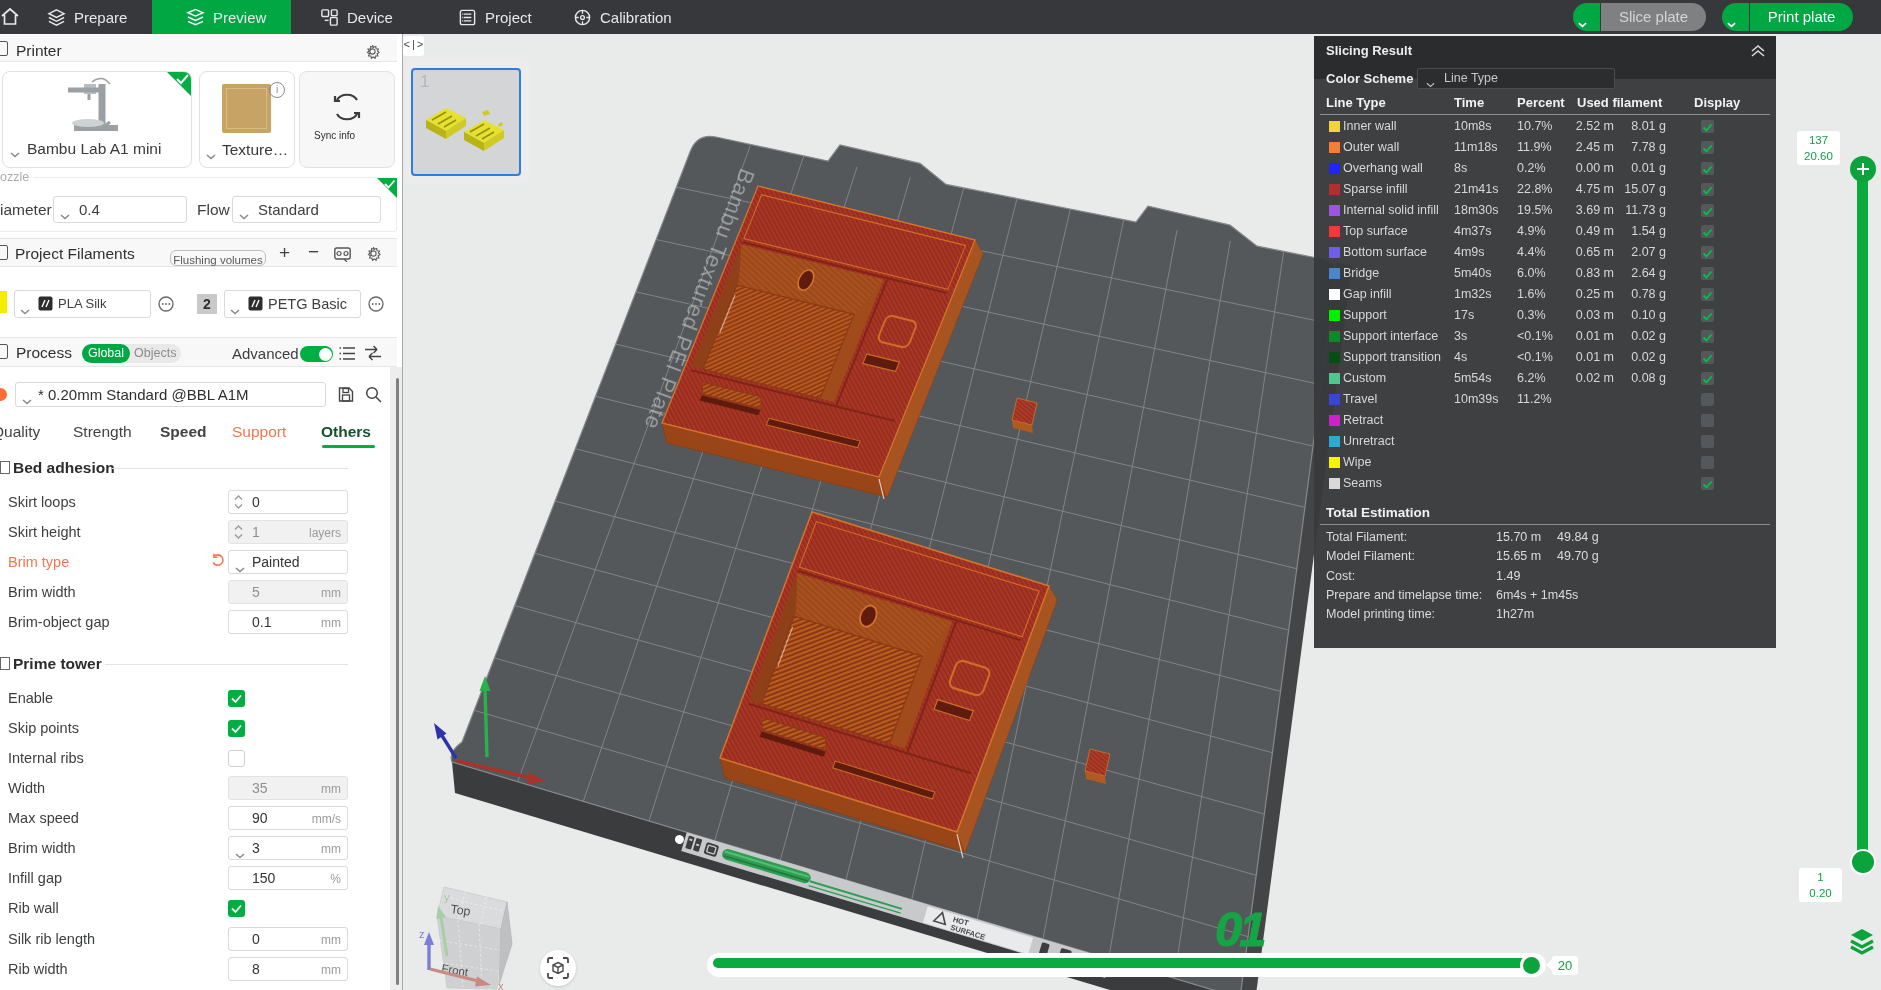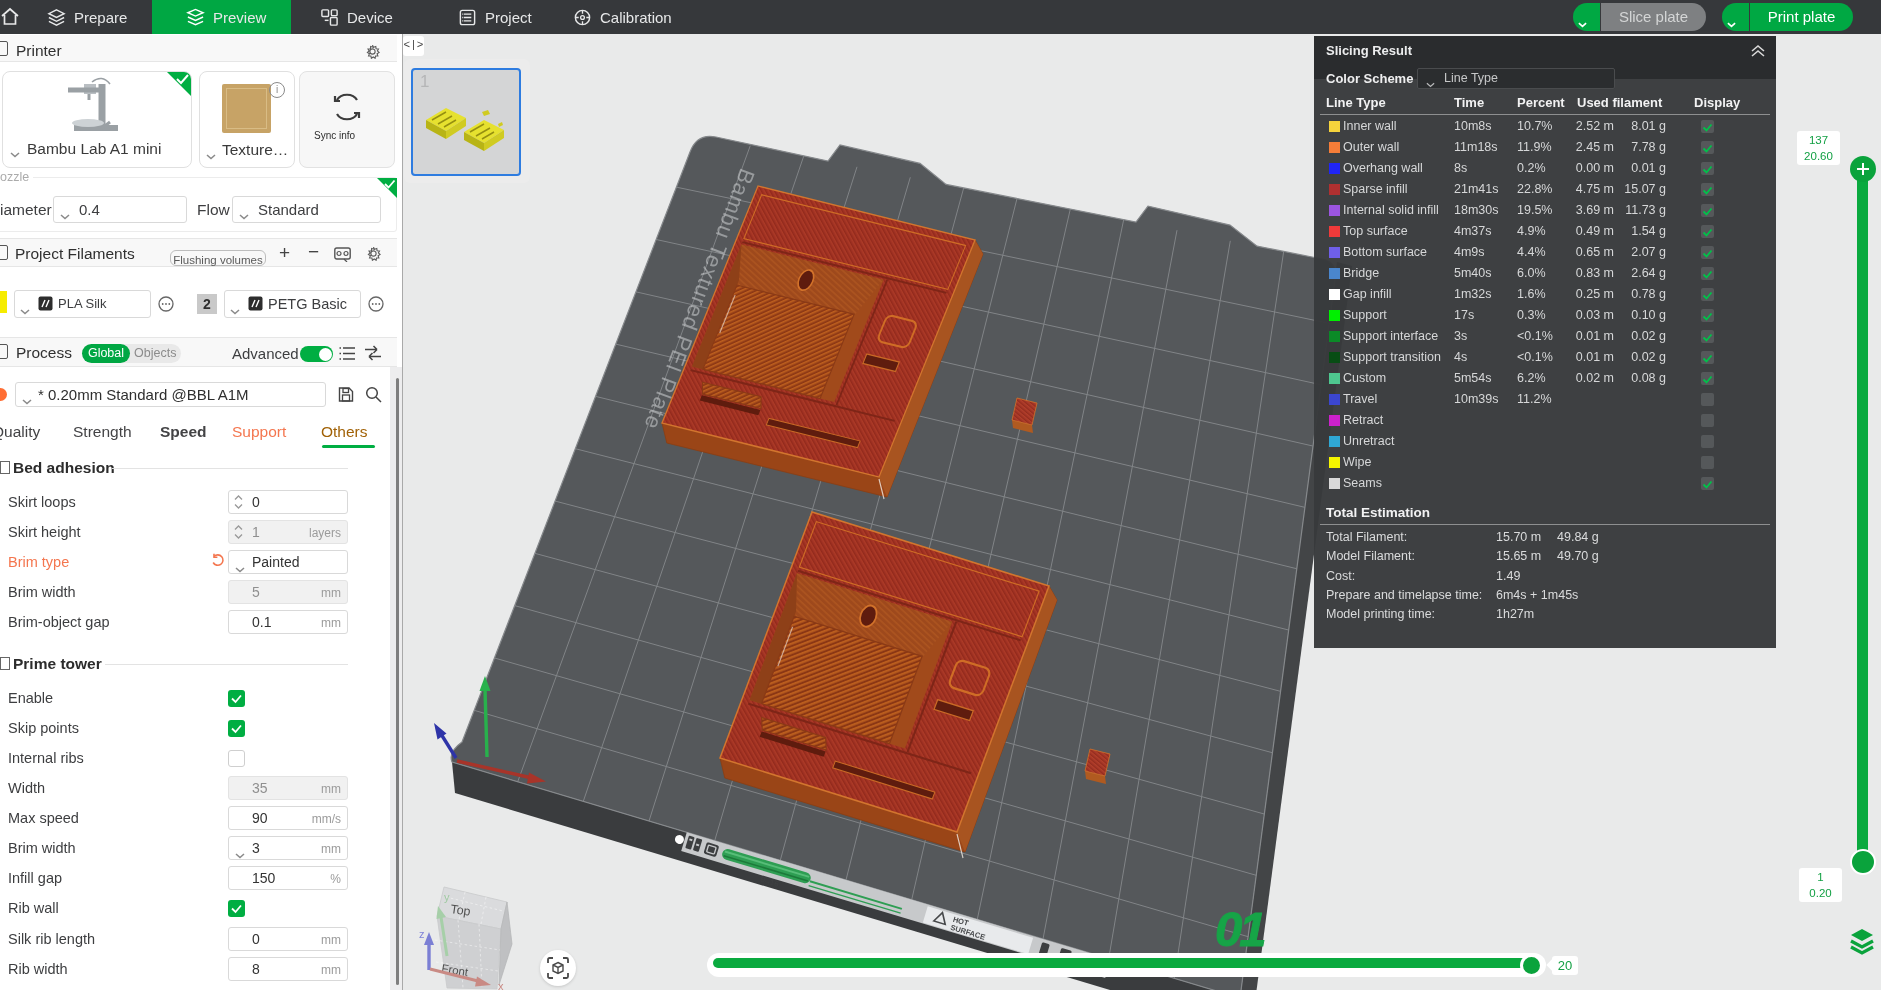--- a/index.html
+++ b/index.html
@@ -387,21 +387,21 @@
         <rect x="5" y="2.5" width="5.5" height="4" fill="none" stroke="#444" stroke-width="1.3"></rect>
       </svg></div>
     <div class="abs" style="left:365px;top:352px"><svg width="17" height="17" viewBox="0 0 17 17">
         <circle cx="7" cy="7" r="5.3" fill="none" stroke="#444" stroke-width="1.5"></circle>
         <path d="M11 11 L16 16" stroke="#444" stroke-width="1.5"></path>
       </svg></div>
     <div class="lbl" style="left:-8px;top:389px;font-size:15.5px;color:#434345;font-weight:400">Quality</div>
     <div class="lbl" style="left:73px;top:389px;font-size:15.5px;color:#434345;font-weight:400">Strength</div>
     <div class="lbl" style="left:160px;top:389px;font-size:15.5px;color:#434345;font-weight:700">Speed</div>
     <div class="lbl" style="left:232px;top:389px;font-size:15.5px;color:#f4764f;font-weight:400">Support</div>
-    <div class="lbl" style="left:321px;top:389px;font-size:15.5px;color:#a16207;font-weight:400">Others</div>
+    <div class="lbl" style="left:321px;top:389px;font-size:15.5px;color:#14532d;font-weight:700">Others</div>
     <div class="abs" style="left:322px;top:411px;width:53px;height:3px;background:#00ae42;border-radius:2px"></div>
     <div class="abs" style="left:0px;top:427px;width:10px;height:13px;border:1.5px solid #666"></div>
     <div class="lbl" style="left:13px;top:425px;font-size:15.5px;font-weight:700;color:#2c2c2c">Bed adhesion</div>
     <div class="abs" style="left:112px;top:434px;width:236px;height:1px;background:#e3e3e3"></div>
     <div class="lbl" style="left:8px;top:460px;color:#3d3e40">Skirt loops</div>
     <div class="inp" style="left:228px;top:456px">
       <span class="spin"><svg width="11" height="18" viewBox="0 0 11 18">
           <path d="M2 6.5 L5.5 3 L9 6.5" fill="none" stroke="#999" stroke-width="1.3"></path>
           <path d="M2 11.5 L5.5 15 L9 11.5" fill="none" stroke="#999" stroke-width="1.3"></path>
         </svg></span>

